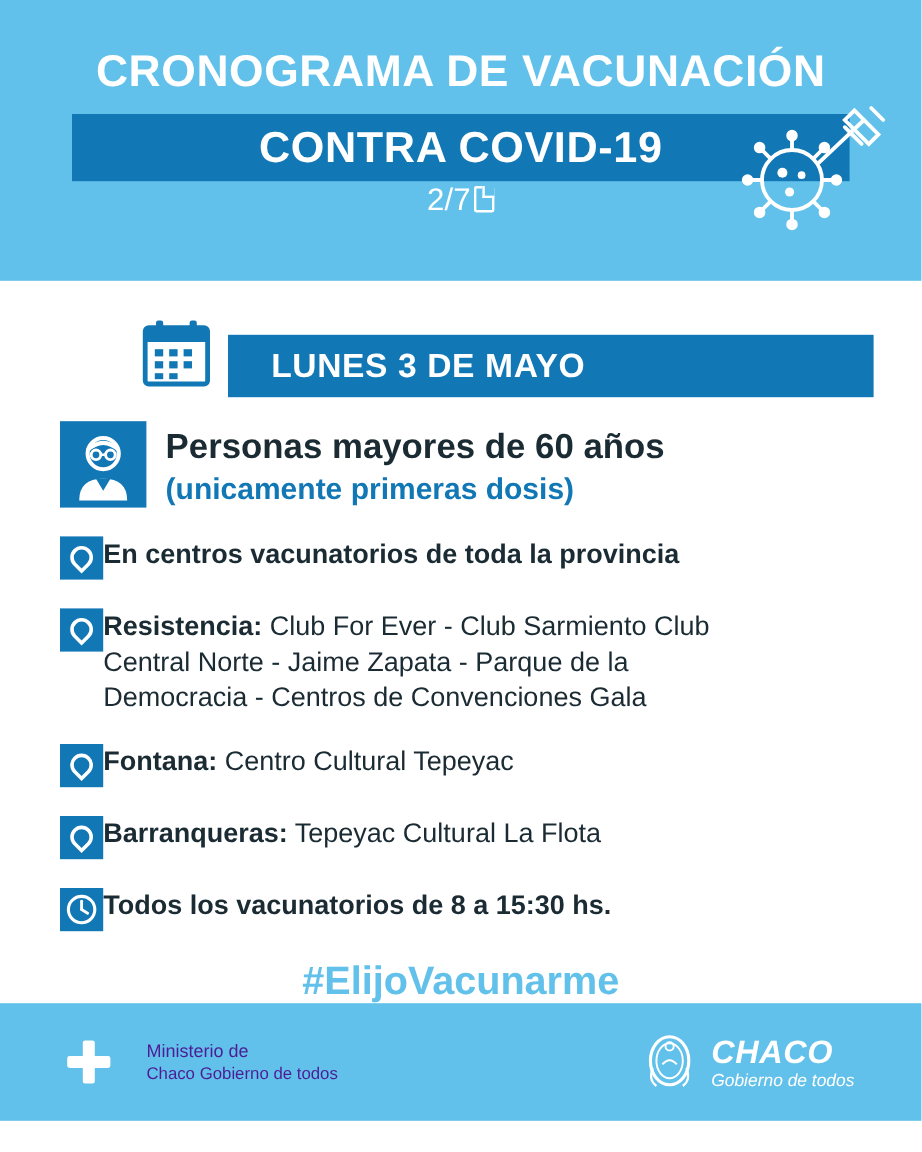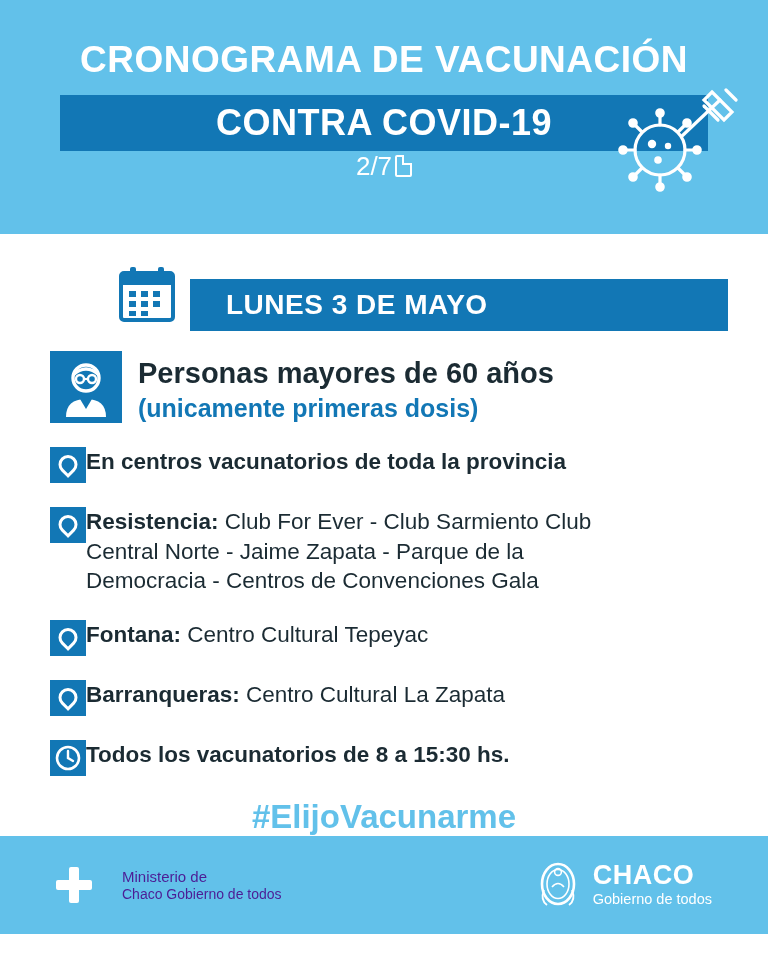--- a/index.html
+++ b/index.html
@@ -231,22 +231,23 @@
     border-radius: 2px;
   }
   .cross-icon:before { left: 13px; top: 0; width: 10px; height: 36px; }
   .cross-icon:after { top: 13px; left: 0; height: 10px; width: 36px; }
   .ministry-text { color: #4c1d95; line-height: 1.18; margin-left: 14px; }
   .ministry-l1 { font-size: 15px; }
   .ministry-l2 { font-size: 23px; font-weight: bold; }
   .ministry-l3 { font-size: 14px; }
   .footer-right {
     display: flex;
-    align-items: flex-start;
+    align-items: flex-end;
     gap: 12px;
+    font-style: italic;
   }
   .shield-icon { width: 46px; height: 50px; flex: 0 0 auto; }
   .chaco-text { color: #ffffff; line-height: 1.15; }
   .chaco-l1 { font-size: 27px; font-weight: bold; letter-spacing: 0.5px; }
   .chaco-l2 { font-size: 14.5px; }
 </style>
 </head>
 <body>
 
 <div class="poster">
@@ -350,21 +351,21 @@
     <div class="item">
       <div class="pin-icon"></div>
       <div class="item-text">
         <b>Fontana:</b><span> Centro Cultural Tepeyac</span>
       </div>
     </div>
 
     <div class="item">
       <div class="pin-icon"></div>
       <div class="item-text">
-        <b>Barranqueras:</b><span> Centro Cultural La Zapata</span>
+        <b>Barranqueras:</b><span> Tepeyac Cultural La Flota</span>
       </div>
     </div>
 
     <div class="item">
       <div class="clock-icon">
         <svg viewBox="0 0 36 36" width="36" height="36">
           <circle cx="18" cy="18" r="11" fill="none" stroke="#ffffff" stroke-width="2.6"></circle>
           <line x1="18" y1="18" x2="18" y2="11" stroke="#ffffff" stroke-width="2.4" stroke-linecap="round"></line>
           <line x1="18" y1="18" x2="23" y2="21" stroke="#ffffff" stroke-width="2.4" stroke-linecap="round"></line>
         </svg>

